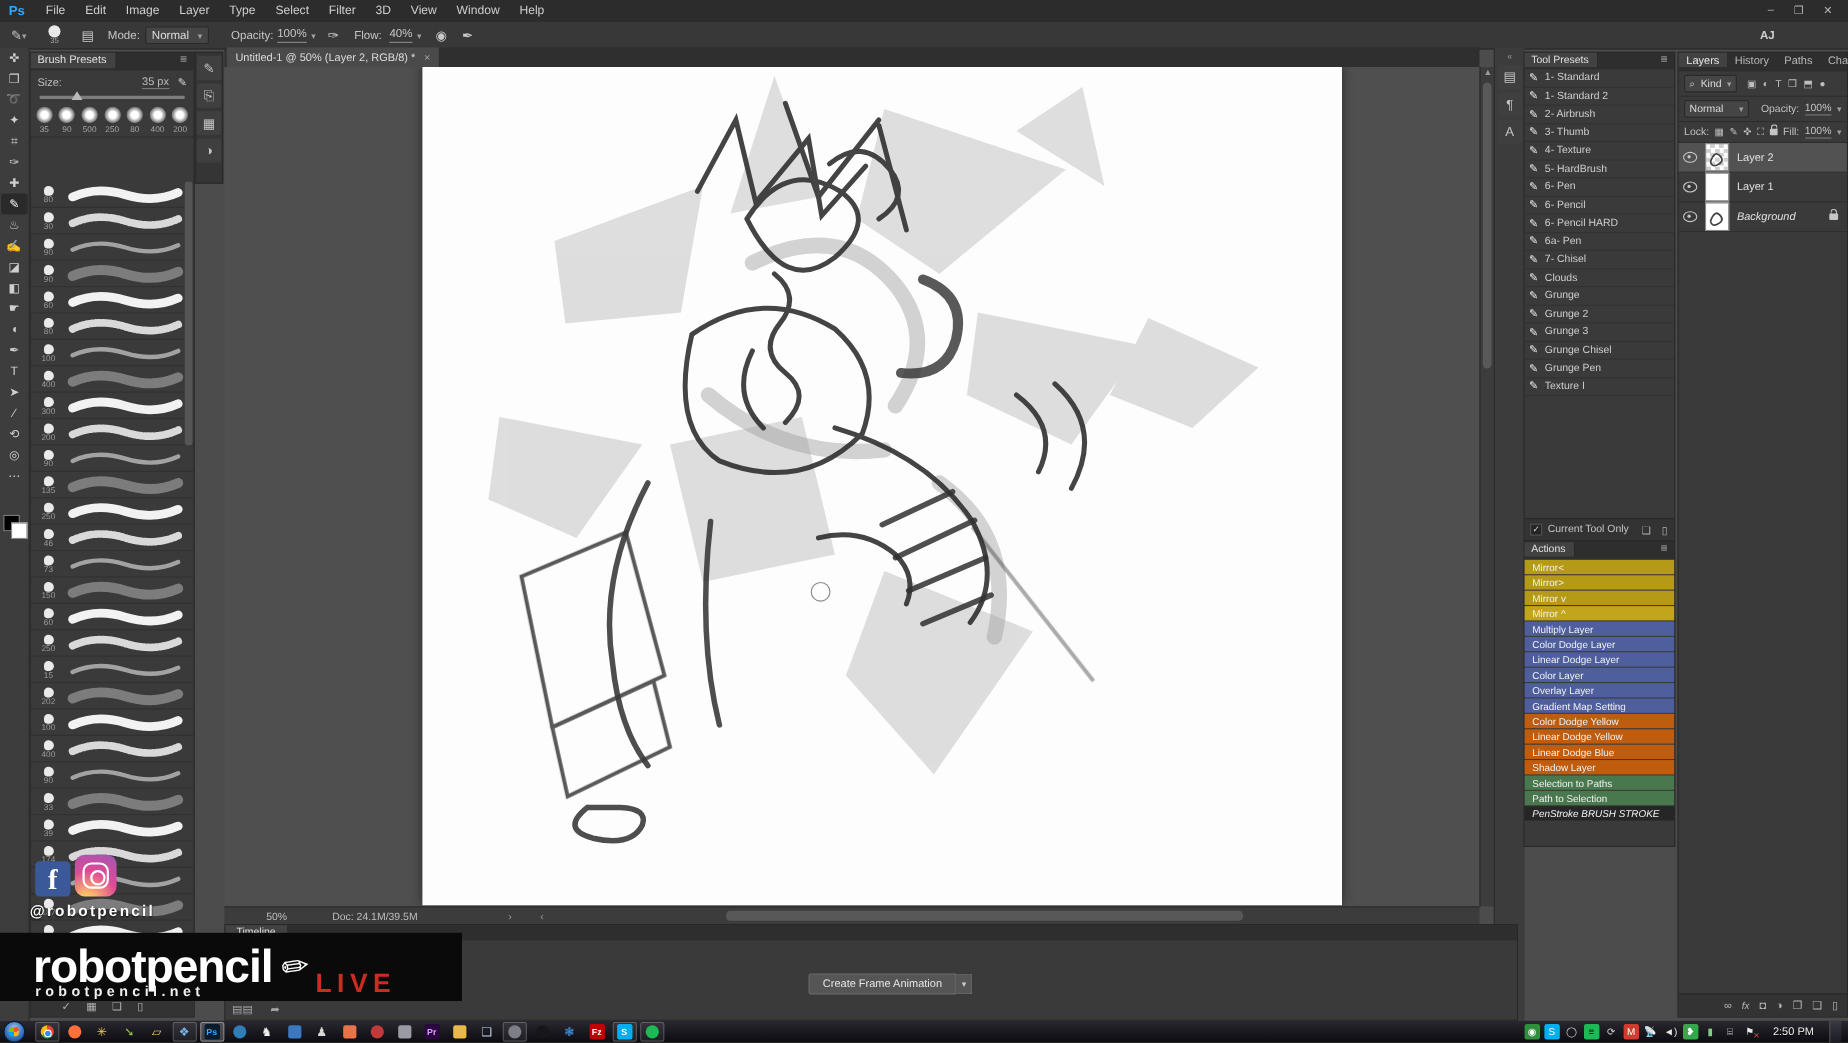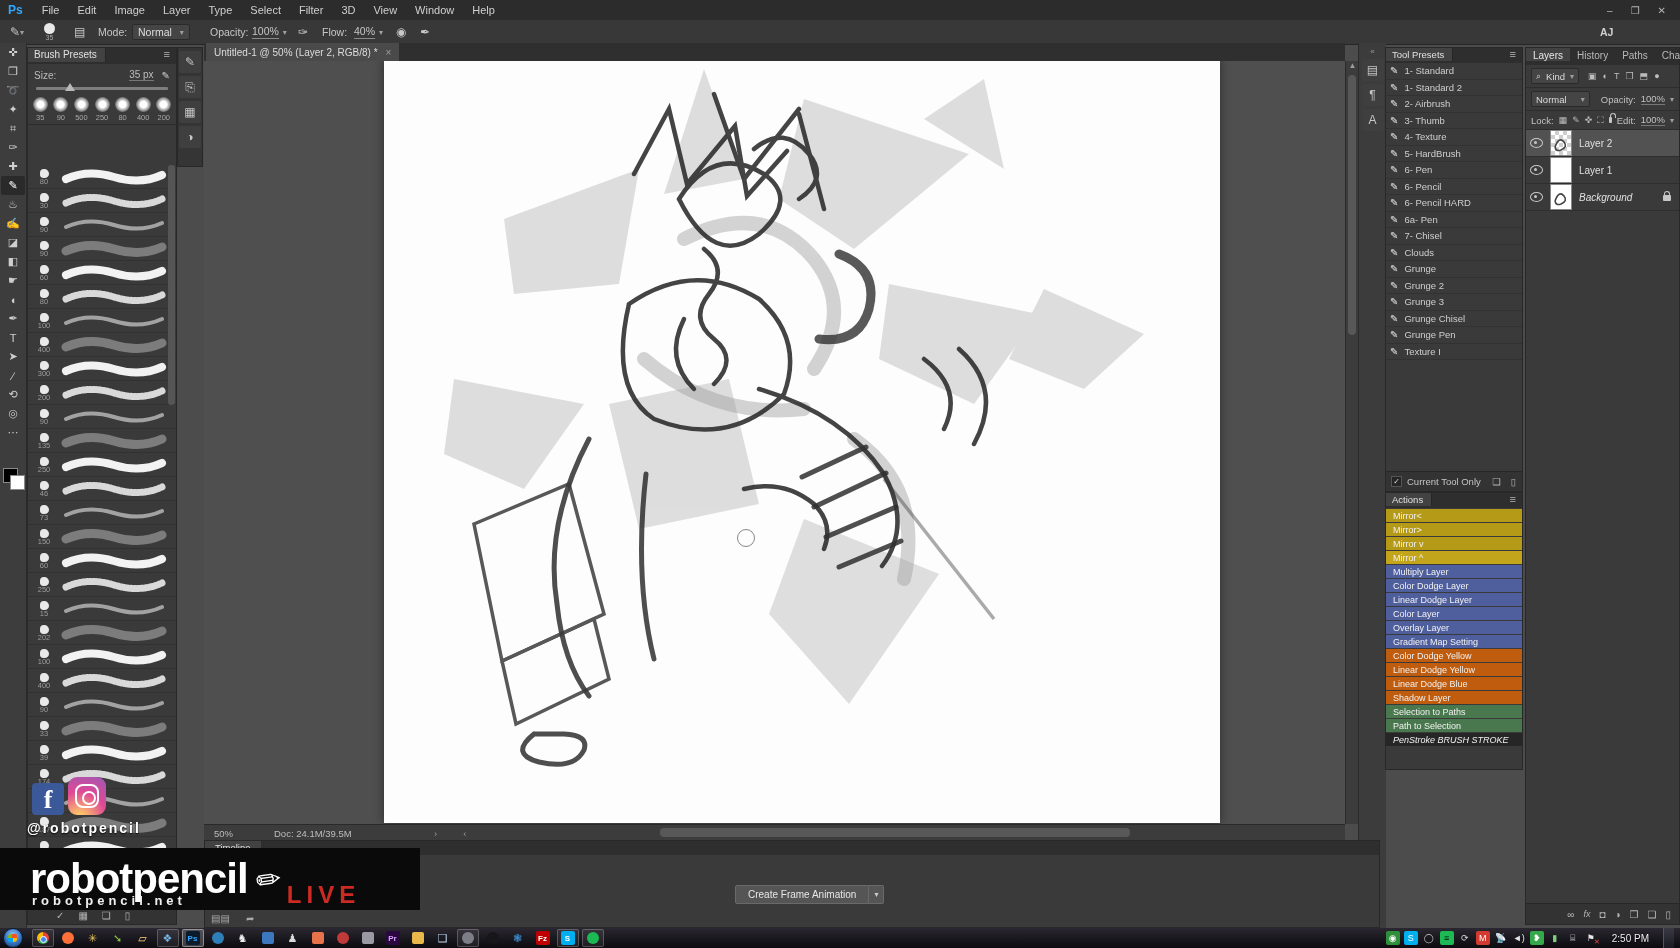--- a/index.html
+++ b/index.html
@@ -603,21 +603,21 @@
       <div id="cursor-ring"></div>
     </div>
   </div>
 
   <div id="vscroll" class="abs">
     <div style="text-align:center;color:#9a9a9a;font-size:8px;line-height:10px;">▲</div>
     <div id="vthumb"></div>
   </div>
 
   <div id="status-row" class="abs">
-    <span style="padding-left:10px;width:60px;">50%</span>
+    <span style="padding-left:10px;width:60px;margin-left:28px;">50%</span>
     <span style="width:160px;">Doc: 24.1M/39.5M</span>
     <span style="color:#9a9a9a;">›</span>
     <span style="color:#9a9a9a;margin-left:26px;">‹</span>
     <div id="hscroll"></div>
   </div>
 
   <div id="right-strip" class="abs">
     <div style="text-align:center;color:#9a9a9a;font-size:8px;padding-top:4px;">«</div>
     <div id="right-strip-icons">
         <div class="strip-icon">▤</div>
@@ -808,21 +808,21 @@
     </div>
     <div class="lrow">
       <span>Lock:</span>
       <span id="lock-icons" style="display:flex;gap:5px;">
           <span style="font-size:9px;color:#bdbdbd;">▦</span>
           <span style="font-size:9px;color:#bdbdbd;">✎</span>
           <span style="font-size:9px;color:#bdbdbd;">✜</span>
           <span style="font-size:9px;color:#bdbdbd;">⛶</span>
         </span>
       <span class="lockg"></span>
-      <span style="margin-left:auto;">Edit:</span>
+      <span style="margin-left:auto;">Fill:</span>
       <span style="border-bottom:1px solid #777;">100%</span>
       <span class="chev">▾</span>
     </div>
     <div id="layers-list">
         <div class="layer-item sel">
      <span class="eye"></span>
      <span class="lthumb checker">
             <svg width="20" height="24" viewBox="0 0 20 24" style="position:absolute;left:0;top:0;">
               <path d="M4 16 q4 -11 9 -5 q4 5 -3 8 q-5 2 -6 -3" fill="none" stroke="#444" stroke-width="1.6"></path>
             </svg>

